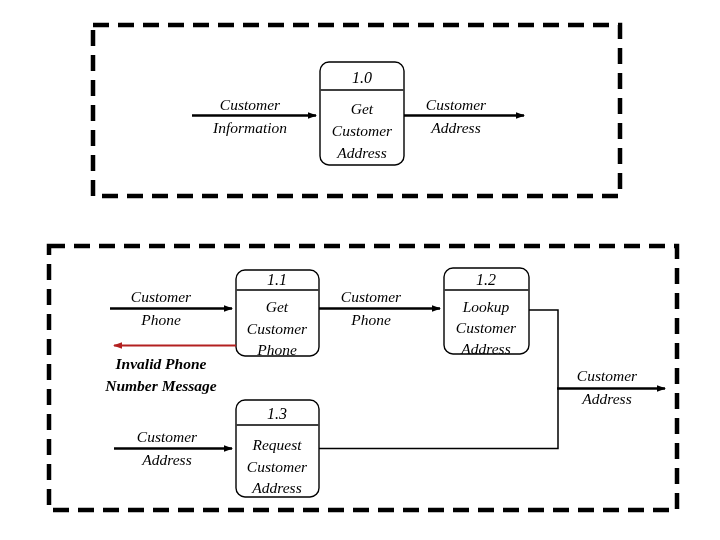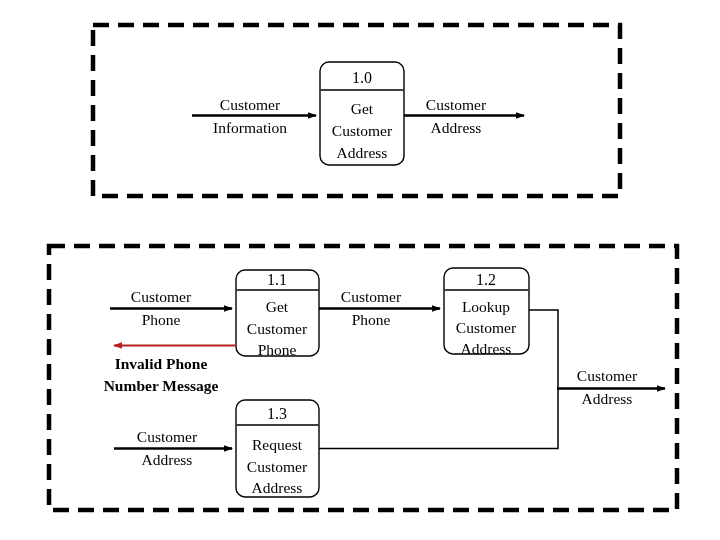--- a/index.html
+++ b/index.html
@@ -11,20 +11,21 @@
     width: 720px;
     height: 540px;
     font-family: "Liberation Serif", "DejaVu Serif", serif;
     overflow: hidden;
   }
   #diagram-root {
     position: relative;
     width: 720px;
     height: 540px;
     background: #ffffff;
+    font-style: italic;
   }
   svg.canvas {
     position: absolute;
     top: 0;
     left: 0;
     width: 720px;
     height: 540px;
   }
   .proc-box {
     fill: #ffffff;

